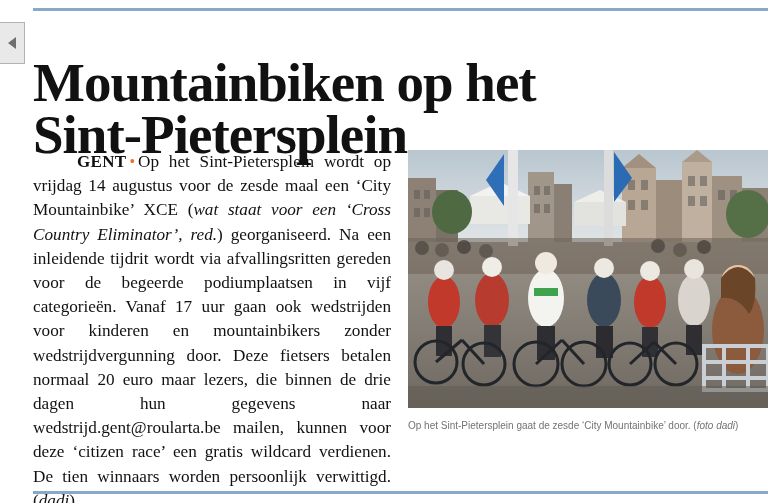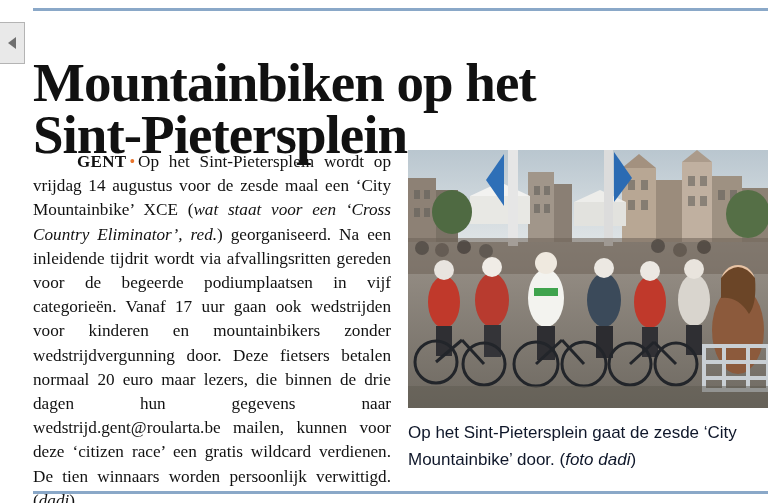--- a/index.html
+++ b/index.html
@@ -93,23 +93,23 @@
     width: 360px; height: 258px;
     overflow: hidden;
     background: #6a7a86;
   }
   .photo-wrap svg { display: block; }
   .caption {
     position: absolute;
     left: 408px; top: 419px;
     width: 350px;
     font-family: "Liberation Sans", sans-serif;
-    font-size: 17px;
-    line-height: 27px;
-    color: #0f172a;
+    font-size: 10px;
+    line-height: 14px;
+    color: #737373;
   }
   .caption .it { font-style: italic; }
 </style>
 </head>
 <body>
 
 <div id="page">
 
   <div class="rule-top"></div>
 

